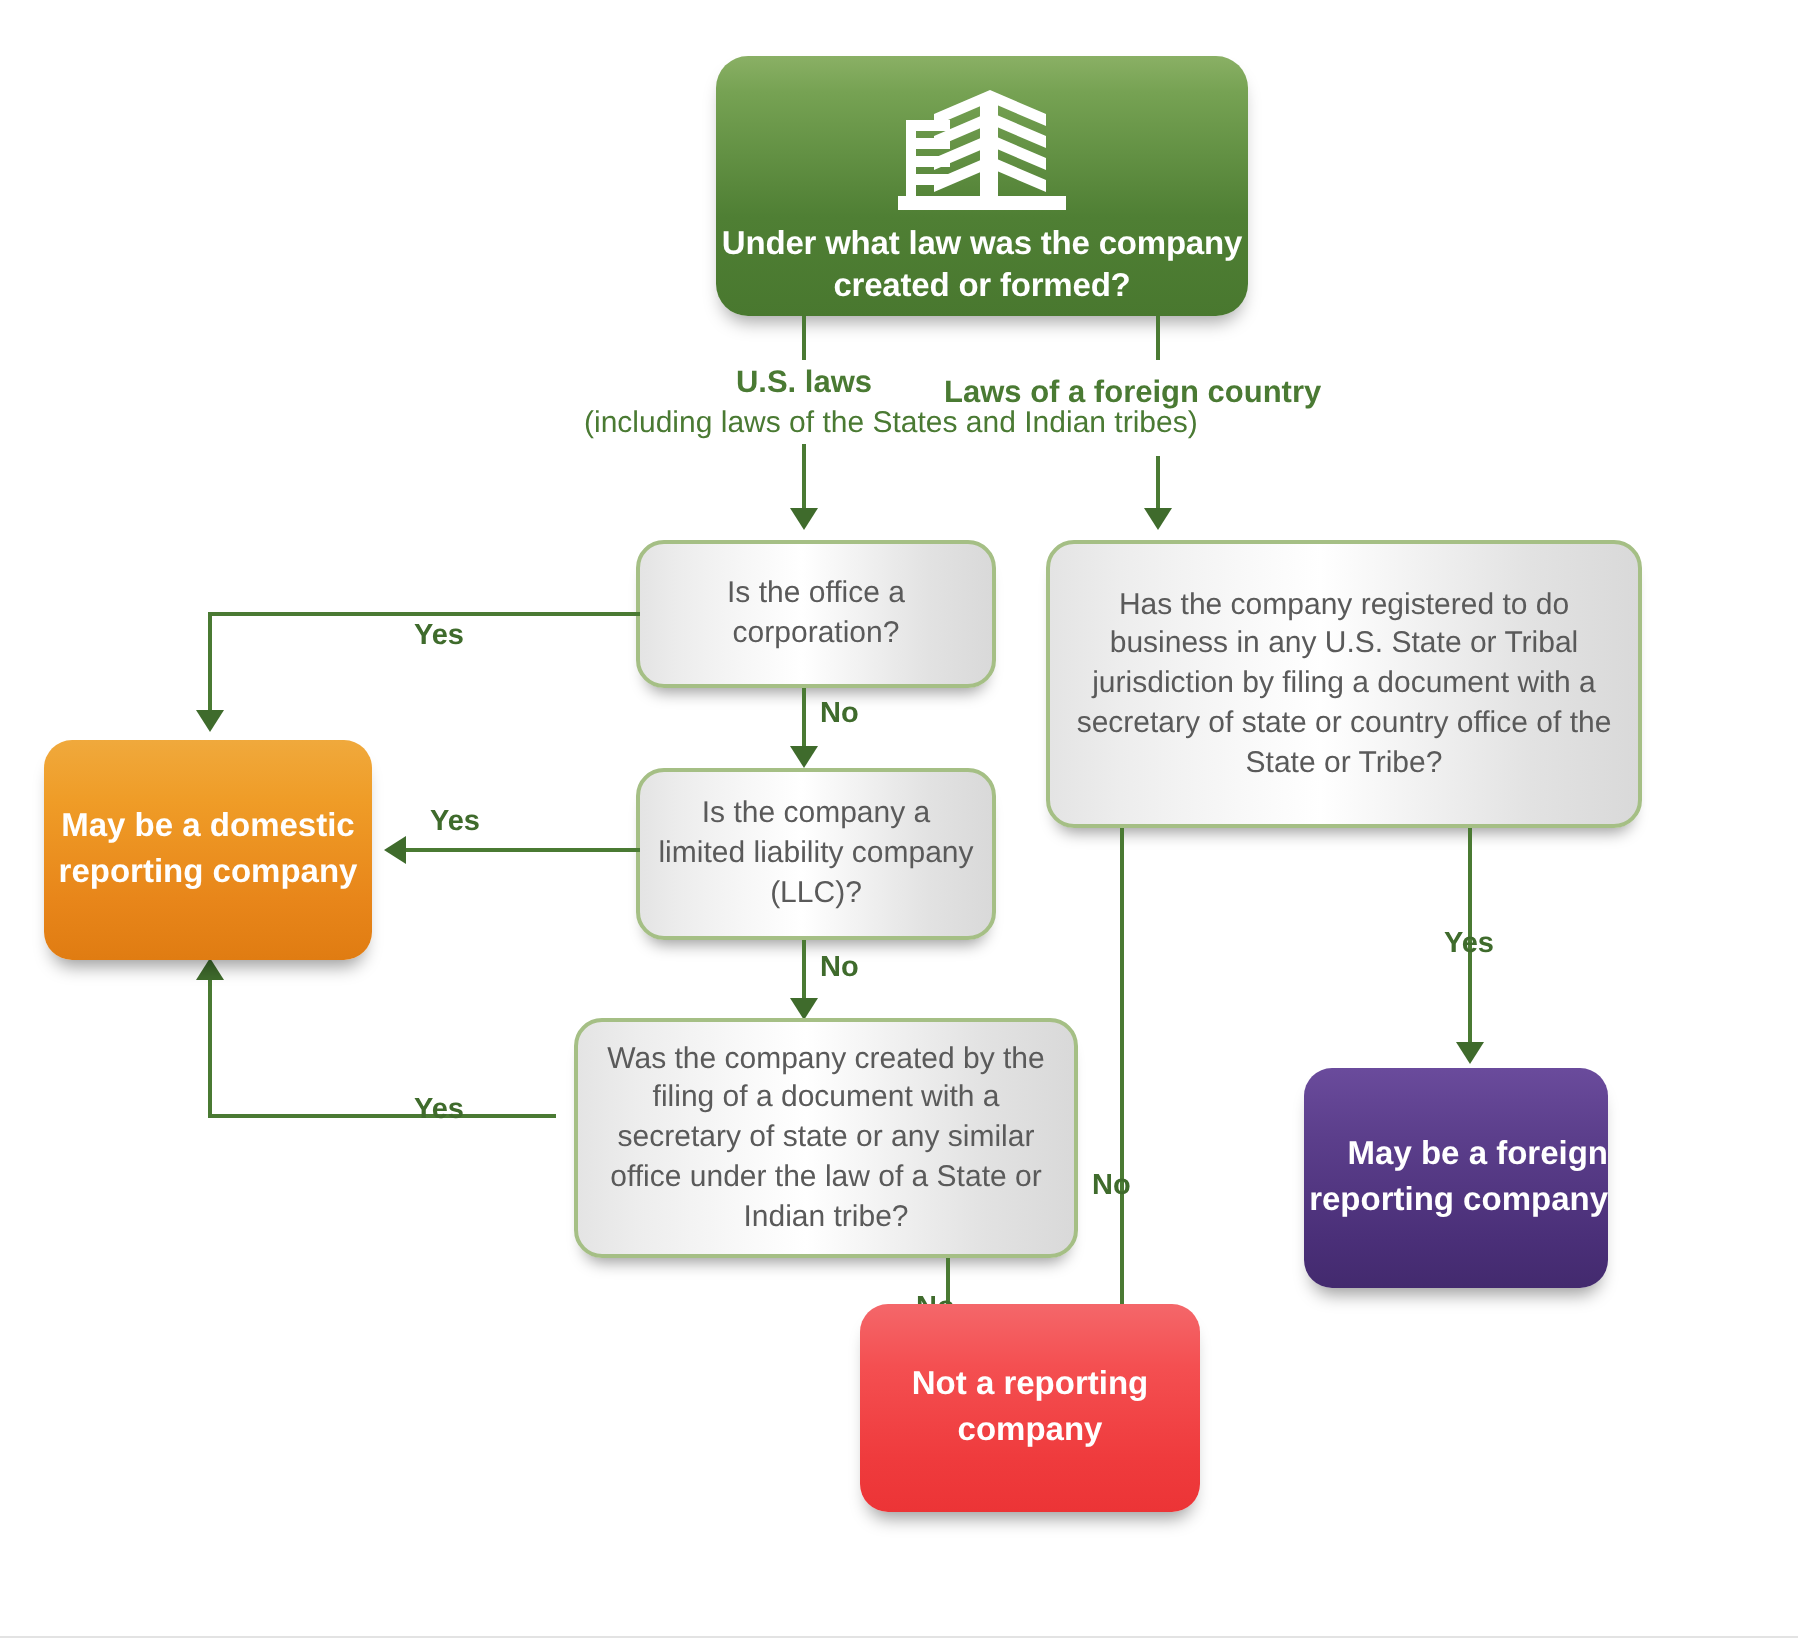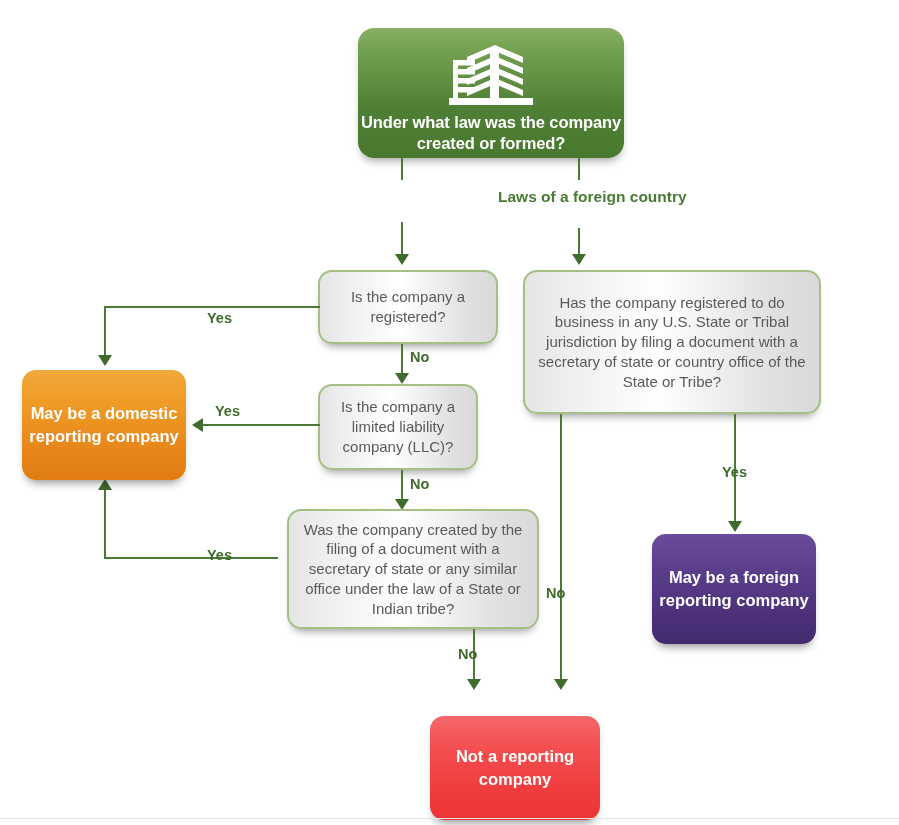--- a/index.html
+++ b/index.html
@@ -192,45 +192,49 @@
 
         <rect x="4" y="55" width="84" height="7" fill="#ffffff"></rect>
       </svg>
     </div>
     <span class="txt">Under what law was the company created or formed?</span>
   </div>
 
   <div class="conn conn-v" style="left:401px; top:158px; height:22px;"></div>
   <div class="conn conn-v" style="left:578px; top:158px; height:22px;"></div>
 
-
-  <div class="branch-label" style="left:498px; top:187px; width:160px;">
+  <div class="branch-label" style="left:292px; top:182px; width:220px;">
+    <span class="bl-main">U.S. laws</span>
+    <span class="bl-sub">(including laws of the States and Indian tribes)</span>
+  </div>
+
+  <div class="branch-label" style="left:472px; top:187px; width:160px;">
     <span class="bl-main">Laws of a foreign country</span>
   </div>
 
   <div class="conn conn-v" style="left:401px; top:222px; height:34px;"></div>
   <div class="arrow arrow-down" style="left:395px; top:254px;"></div>
 
   <div class="conn conn-v" style="left:578px; top:228px; height:28px;"></div>
   <div class="arrow arrow-down" style="left:572px; top:254px;"></div>
 
   <div class="node node-decision" style="left:318px; top:270px; width:180px; height:74px;">
-    <span class="txt">Is  the company a registered?</span>
+    <span class="txt">Is  the office a corporation?</span>
   </div>
 
   <div class="conn conn-h" style="left:104px; top:306px; width:216px;"></div>
   <div class="conn conn-v" style="left:104px; top:306px; height:52px;"></div>
   <div class="arrow arrow-down" style="left:98px; top:355px;"></div>
   <div class="edge-label" style="left:207px; top:310px;">Yes</div>
 
   <div class="conn conn-v" style="left:401px; top:344px; height:32px;"></div>
   <div class="arrow arrow-down" style="left:395px; top:373px;"></div>
   <div class="edge-label" style="left:410px; top:349px;">No</div>
 
-  <div class="node node-decision" style="left:318px; top:384px; width:160px; height:86px;">
+  <div class="node node-decision" style="left:318px; top:384px; width:180px; height:86px;">
     <span class="txt">Is the company a limited liability company (LLC)?</span>
   </div>
 
   <div class="conn conn-h" style="left:203px; top:424px; width:117px;"></div>
   <div class="arrow arrow-left" style="left:192px; top:418px;"></div>
   <div class="edge-label" style="left:215px; top:403px;">Yes</div>
 
   <div class="conn conn-v" style="left:401px; top:470px; height:32px;"></div>
   <div class="arrow arrow-down" style="left:395px; top:499px;"></div>
   <div class="edge-label" style="left:410px; top:476px;">No</div>
@@ -257,23 +261,23 @@
   <div class="edge-label" style="left:722px; top:464px;">Yes</div>
 
   <div class="conn conn-v" style="left:560px; top:414px; height:268px;"></div>
   <div class="arrow arrow-down" style="left:554px; top:679px;"></div>
   <div class="edge-label" style="left:546px; top:585px;">No</div>
 
   <div class="node node-outcome node-orange" style="left:22px; top:370px; width:164px; height:110px;">
     <span class="txt">May be a domestic reporting company</span>
   </div>
 
-  <div class="node node-outcome node-purple" style="left:652px; top:534px; width:164px; height:110px;">
+  <div class="node node-outcome node-purple" style="left:652px; top:534px; width:152px; height:110px;text-align:right;">
     <span class="txt">May be a foreign reporting company</span>
   </div>
 
-  <div class="node node-outcome node-red" style="left:430px; top:716px; width:170px; height:104px;align-items:center;">
+  <div class="node node-outcome node-red" style="left:430px; top:652px; width:170px; height:104px;align-items:center;">
     <span class="txt">Not a reporting company</span>
   </div>
 
   <div class="footer-rule" style="top:818px;"></div>
 
 </div>
 
 </body></html>

